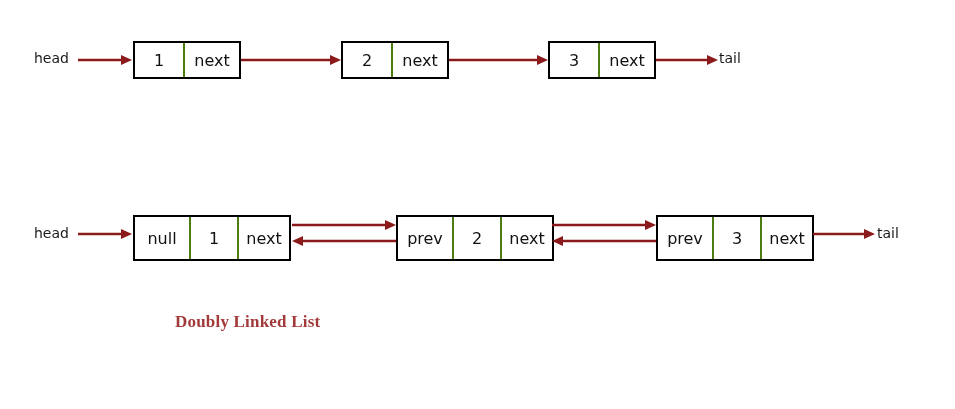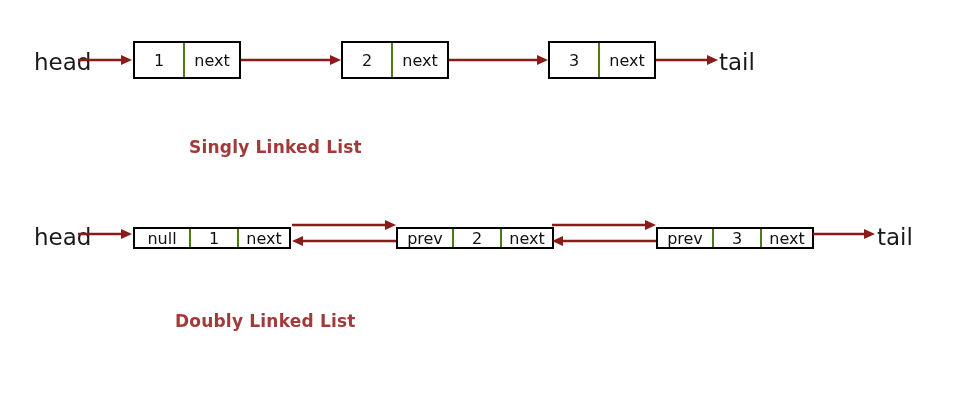--- a/index.html
+++ b/index.html
@@ -16,21 +16,21 @@
   }
   .canvas {
     position: absolute;
     left: 0; top: 0;
     width: 955px;
     height: 409px;
   }
   
   .label {
     position: absolute;
-    font-size: 23px;
+    font-size: 14px;
     color: #1a1a1a;
     white-space: nowrap;
     line-height: 1;
   }
   .section-title {
     position: absolute;
     font-size: 17px;
     font-weight: bold;
     color: #a33a3a;
     white-space: nowrap;
@@ -55,21 +55,21 @@
     background: #ffffff;
   }
   .cell + .cell {
     border-left: 2px solid #4d7c0f;
   }
   
   .node-singly { width: 108px; height: 38px; }
   .node-singly .cell-value { width: 48px; }
   .node-singly .cell-next  { width: 56px; }
   
-  .node-doubly { height: 22px; margin-top: 12px; }
+  .node-doubly { height: 46px; }
   .node-doubly .cell-prev  { width: 54px; }
   .node-doubly .cell-value { width: 48px; }
   .node-doubly .cell-next  { width: 52px; }
 
   
   .arrow {
     position: absolute;
     height: 12px;
     pointer-events: none;
   }
@@ -120,21 +120,20 @@
 
   <div class="arrow" style="left:656px; top:54px; width:62px; height:12px;">
     <svg width="62" height="12" viewBox="0 0 62 12">
       <line x1="0" y1="6" x2="51" y2="6" stroke="#8b1a1a" stroke-width="2.4"></line>
       <polygon points="51,1 62,6 51,11" fill="#8b1a1a"></polygon>
     </svg>
   </div>
 
   <span class="label" style="left:719px; top:51px;">tail</span>
 
-  <span class="section-title" style="left:189px; top:139px;">Singly Linked List</span>
 
   <span class="label" style="left:34px; top:226px;">head</span>
 
   <div class="arrow" style="left:78px; top:228px; width:54px; height:12px;">
     <svg width="54" height="12" viewBox="0 0 54 12">
       <line x1="0" y1="6" x2="43" y2="6" stroke="#8b1a1a" stroke-width="2.4"></line>
       <polygon points="43,1 54,6 43,11" fill="#8b1a1a"></polygon>
     </svg>
   </div>
 
@@ -176,15 +175,15 @@
 
   <div class="arrow" style="left:813px; top:228px; width:62px; height:12px;">
     <svg width="62" height="12" viewBox="0 0 62 12">
       <line x1="0" y1="6" x2="51" y2="6" stroke="#8b1a1a" stroke-width="2.4"></line>
       <polygon points="51,1 62,6 51,11" fill="#8b1a1a"></polygon>
     </svg>
   </div>
 
   <span class="label" style="left:877px; top:226px;">tail</span>
 
-  <span class="section-title" style="left:175px; top:313px;">Doubly Linked List</span>
+  <span class="section-title" style="left:175px; top:313px;font-family:Liberation Serif, serif;">Doubly Linked List</span>
 
 </div>
 
 </body></html>

